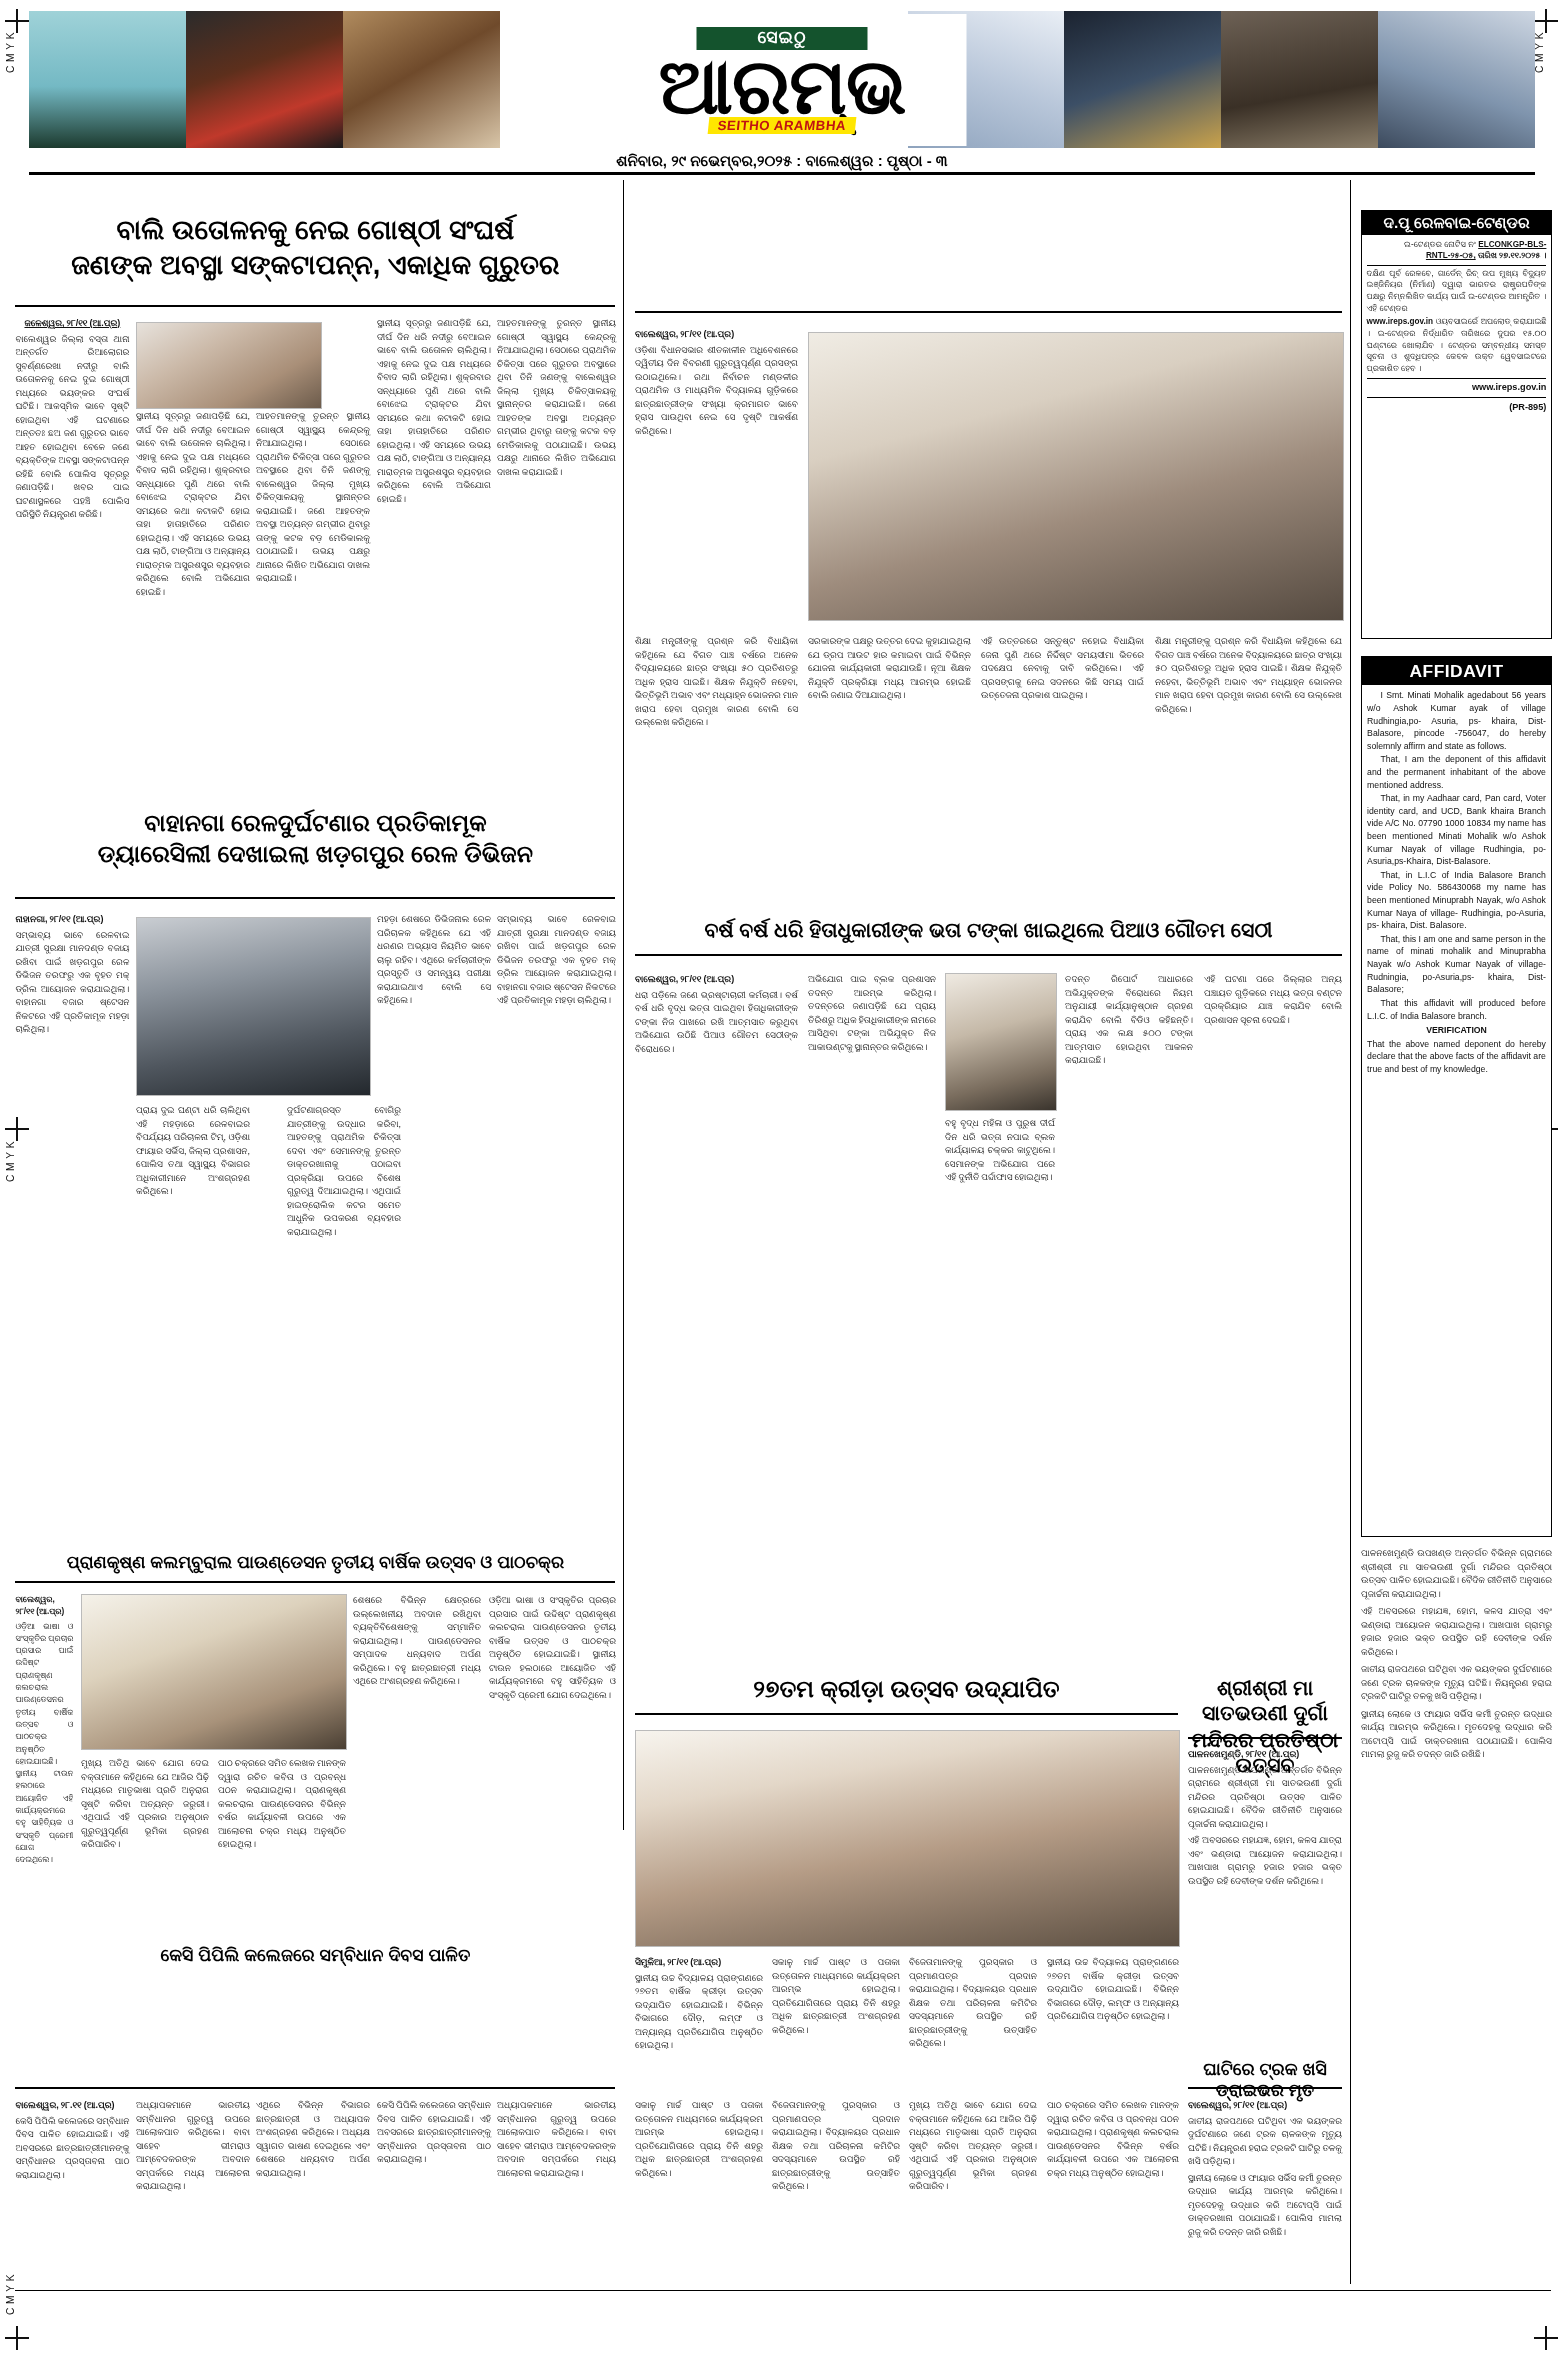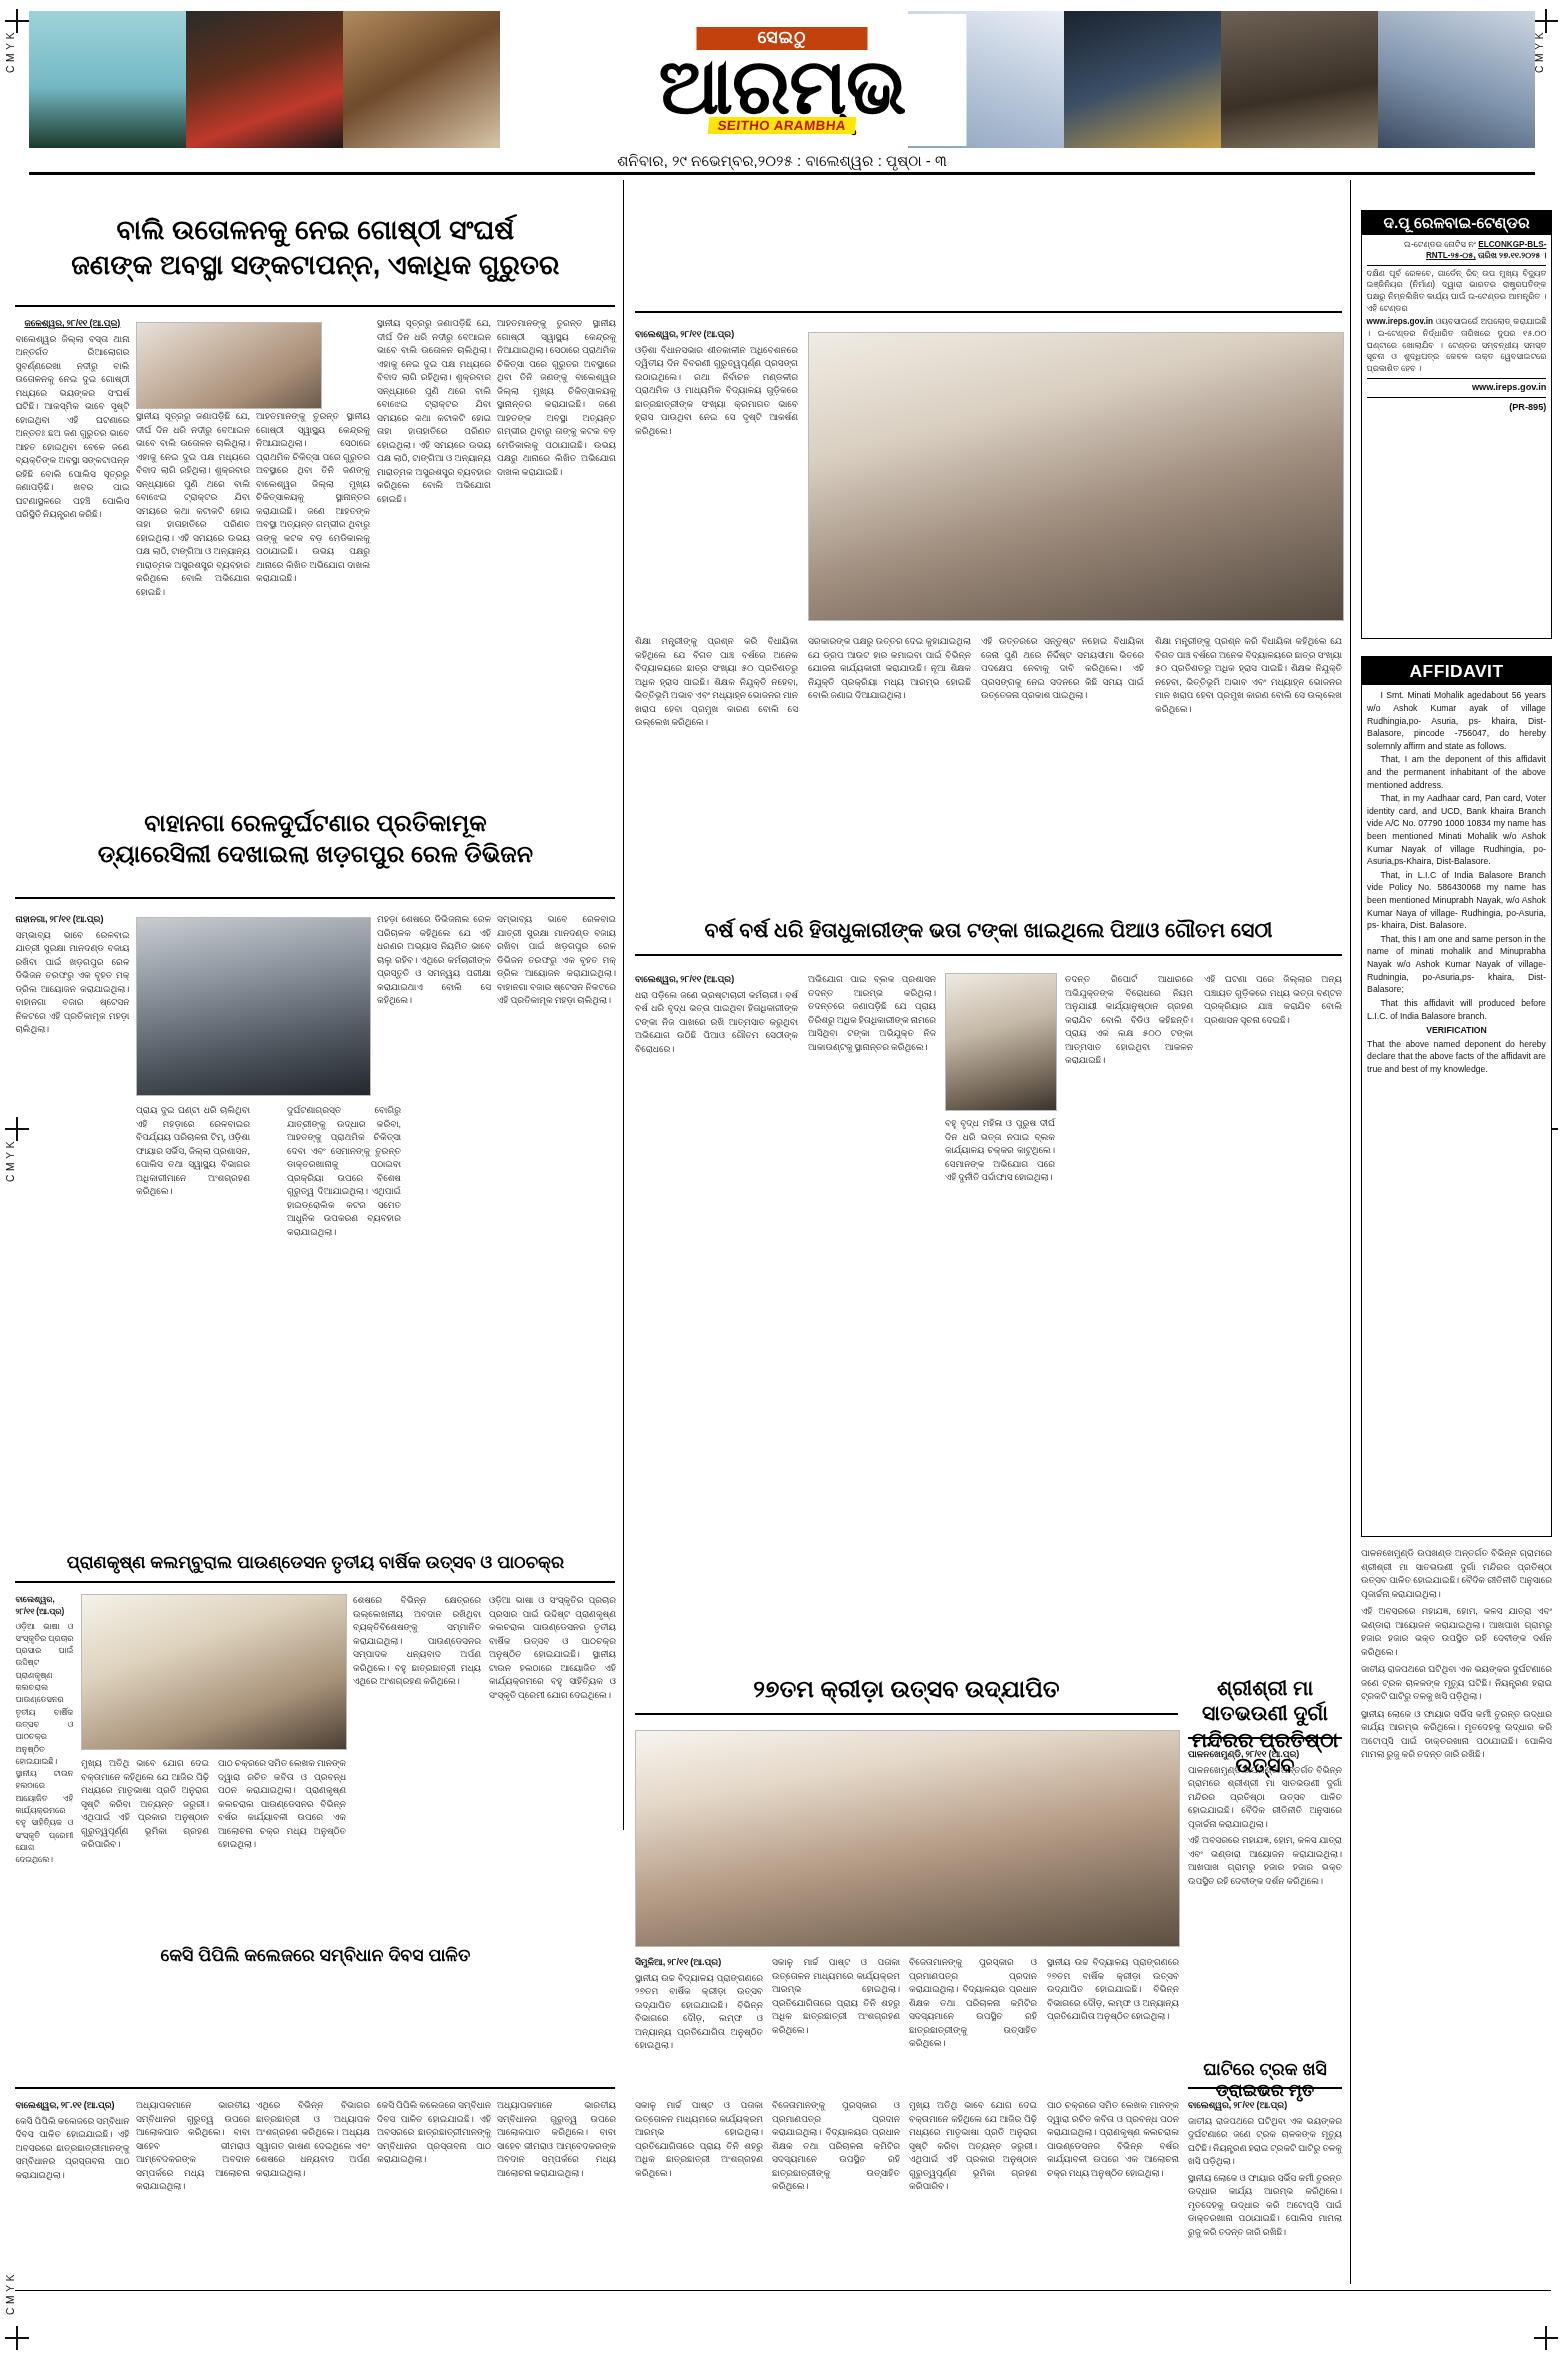--- a/index.html
+++ b/index.html
@@ -14,27 +14,27 @@
   .cross:after{top:50%;left:0;height:1.5px;width:100%;margin-top:-0.8px;}
   .cmyk{position:absolute;font-size:10.2px;letter-spacing:0.5px;color:#111;line-height:1.05;text-align:center;}
 
   
   .masthead{position:absolute;left:29px;top:11.3px;width:1506px;height:137px;}
   .banner-strip{position:absolute;inset:0;display:flex;}
   .bseg{flex:1 1 auto;height:100%;}
   .logo-wrap{position:absolute;left:50%;top:3.1px;transform:translateX(-50%);
     width:369px;height:132px;background:#fff;display:flex;flex-direction:column;
     align-items:center;justify-content:center;}
-  .seitho{background:#c2410c;color:#fff;font-size:17.4px;font-weight:bold;
+  .seitho{background:#14532d;color:#fff;font-size:17.4px;font-weight:bold;
     letter-spacing:1px;padding:2px 61px 3.1px;line-height:1;}
   .arambha{font-size:77px;font-weight:bold;line-height:1.0;color:#000;letter-spacing:-1px;margin-top:-2px;}
   .seitho-en{background:#ffe600;color:#c01313;font-weight:bold;font-size:13.3px;
     letter-spacing:0.5px;padding:1px 9.2px;margin-top:-8.2px;transform:skewX(-6deg);}
   .dateline{position:absolute;left:29px;top:152px;width:1506px;text-align:center;
-    font-size:15px;font-weight:normal;color:#000;}
+    font-size:15px;font-weight:bold;color:#000;}
   .rule-thick{position:absolute;left:29px;top:172px;width:1506px;height:2.6px;background:#000;}
 
   
   .hl{font-weight:bold;color:#000;text-align:center;line-height:1.22;}
   .hl-xl{font-size:27px;}
   .hl-lg{font-size:23.6px;}
   .hl-md{font-size:20.5px;}
   .hl-sm{font-size:17.4px;}
   .body-txt{font-size:9px;line-height:1.5;text-align:justify;color:#111;
     word-spacing:-0.5px;}

